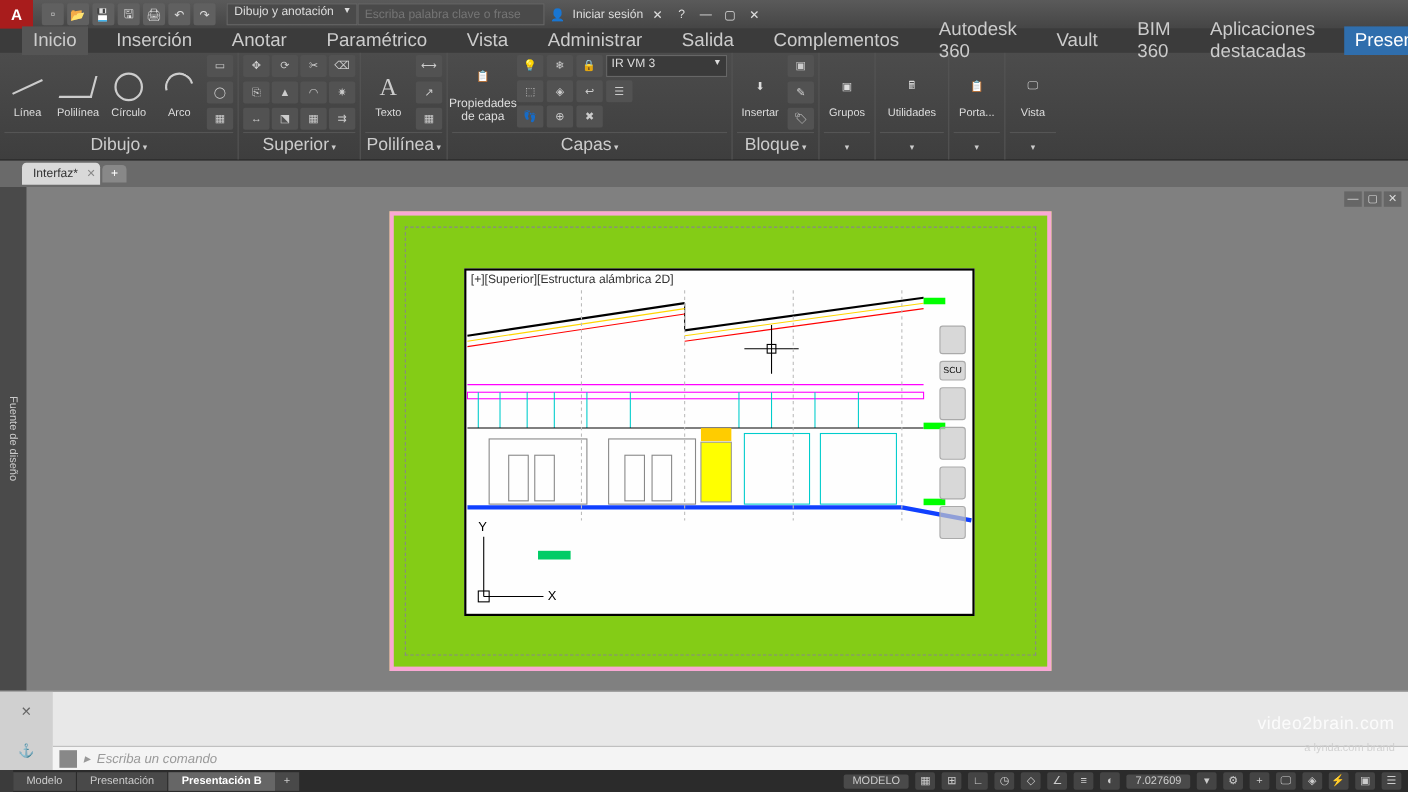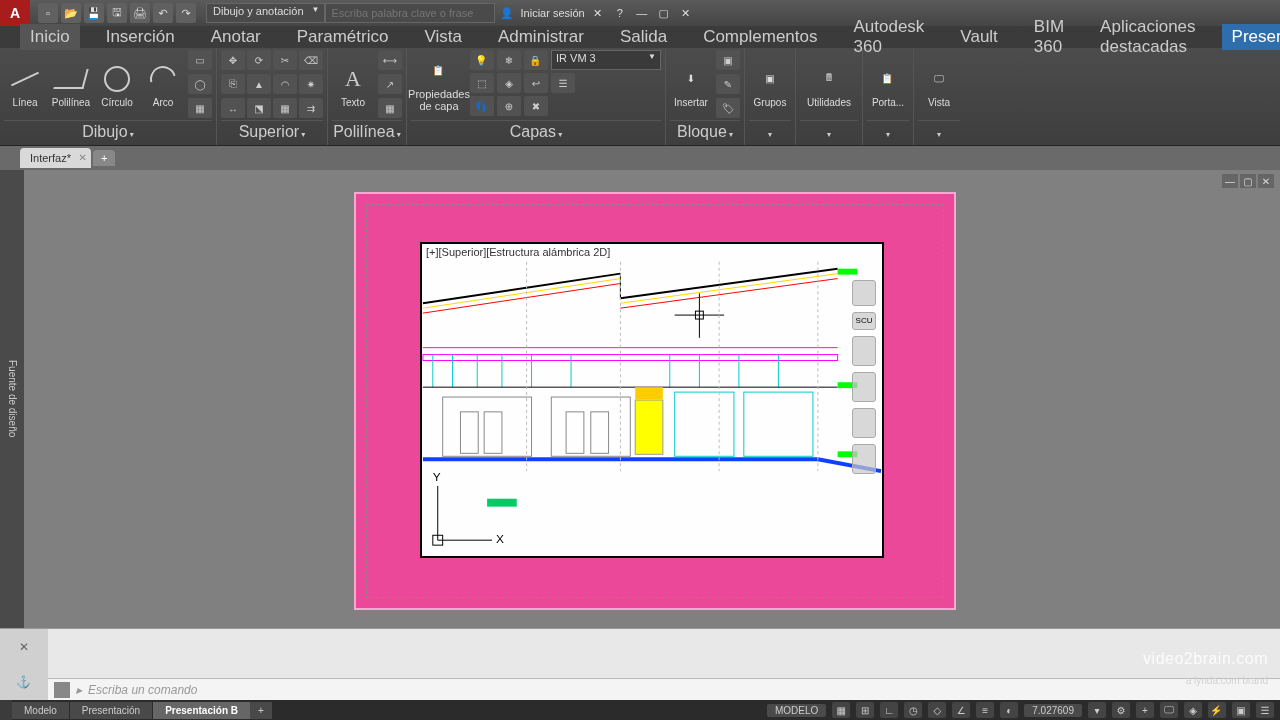--- a/index.html
+++ b/index.html
@@ -42,28 +42,28 @@
 .file-tab { background: #d9d9d9; color: #333; font-size: 11px; padding: 4px 20px 4px 10px; border-radius: 4px 4px 0 0; position: relative; }
 .file-tab .close { position: absolute; right: 4px; top: 4px; font-size: 10px; color: #888; }
 .file-tab.add { background: #888; padding: 2px 8px; color: #fff; }
 
 
 .draw-outer { position: absolute; top: 170px; left: 24px; right: 0; bottom: 92px; background: #808080; }
 .side-title { position: absolute; top: 170px; left: 0; width: 24px; bottom: 92px; background: #4a4a4a; color: #ccc; font-size: 10px; writing-mode: vertical-rl; text-align: center; display: flex; align-items: center; justify-content: center; }
 .vp-window-ctrls { position: absolute; top: 4px; right: 6px; display: flex; gap: 2px; }
 .vp-window-ctrls span { width: 16px; height: 14px; background: #666; color: #ddd; font-size: 10px; display: flex; align-items: center; justify-content: center; }
 
-.paper-shadow { position: absolute; left: 330px; top: 22px; width: 602px; height: 418px; background: #ec4899; border: 2px solid #f9a8d4; }
+.paper-shadow { position: absolute; left: 330px; top: 22px; width: 602px; height: 418px; background: #84cc16; border: 4px solid #f9a8d4; }
 .paper-dash { position: absolute; left: 10px; top: 10px; right: 10px; bottom: 10px; border: 1px dashed #888; }
 .viewport { position: absolute; left: 64px; top: 48px; width: 464px; height: 316px; border: 2px solid #000; background: #fefefe; }
 .vp-label { position: absolute; top: 2px; left: 4px; font-size: 11px; color: #333; }
 .dwg-svg { width: 100%; height: 100%; }
 
 
-.nav-wid { position: absolute; right: 6px; top: 36px; width: 24px; display: flex; flex-direction: column; gap: 6px; }
+.nav-wid { position: absolute; right: 6px; top: 50px; width: 24px; display: flex; flex-direction: column; gap: 6px; }
 .nav-wid div { width: 24px; height: 30px; background: rgba(200,200,200,.7); border: 1px solid #aaa; border-radius: 3px; }
 
 
 .cmd-area { position: absolute; bottom: 20px; left: 0; right: 0; height: 72px; background: #e8e8e8; border-top: 1px solid #999; display: flex; }
 .cmd-left { width: 48px; background: #d0d0d0; display: flex; flex-direction: column; justify-content: space-around; align-items: center; }
 .cmd-left span { font-size: 12px; color: #666; }
 .cmd-hist { flex: 1; font-family: Consolas, monospace; font-size: 12px; color: #333; padding: 4px 8px; display: flex; flex-direction: column; justify-content: flex-end; }
 .cmd-input-row { position: absolute; bottom: 0; left: 48px; right: 0; height: 22px; background: #f4f4f4; border-top: 1px solid #bbb; display: flex; align-items: center; padding: 0 6px; font-family: Consolas, monospace; font-size: 12px; color: #999; font-style: italic; gap: 6px; }
 .cmd-input-row .prompt-icon { width: 16px; height: 16px; background: #888; }
 

